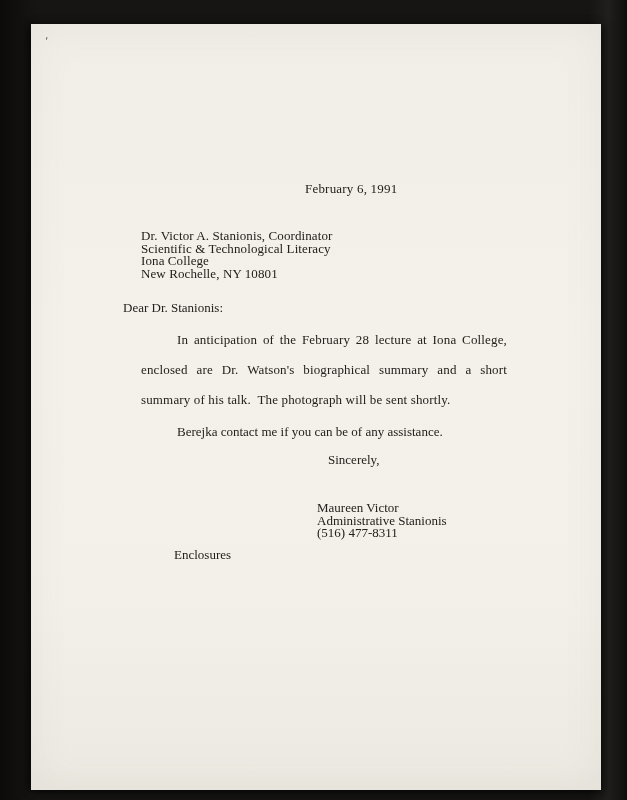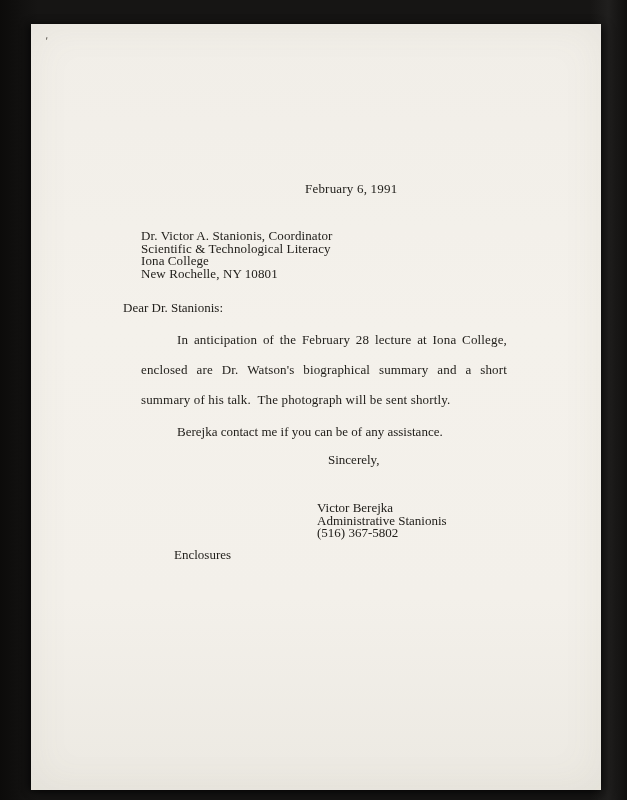--- a/index.html
+++ b/index.html
@@ -130,21 +130,21 @@
       <div class="body-line first">In anticipation of the February 28 lecture at Iona College,</div>
       <div class="body-line">enclosed are Dr. Watson's biographical summary and a short</div>
       <div class="body-line last">summary of his talk.  The photograph will be sent shortly.</div>
     </div>
 
     <div class="abs contact-line">Berejka contact me if you can be of any assistance.</div>
 
     <div class="abs closing">Sincerely,</div>
 
     <div class="abs signature-block">
-      <div>Victor Berejka</div>
+      <div>Maureen Victor</div>
       <div>Administrative Stanionis</div>
-      <div>(516) 367-5802</div>
+      <div>(516) 477-8311</div>
     </div>
 
     <div class="abs enclosures-line">Enclosures</div>
 
   </div>
 </div>
 
 </body></html>

